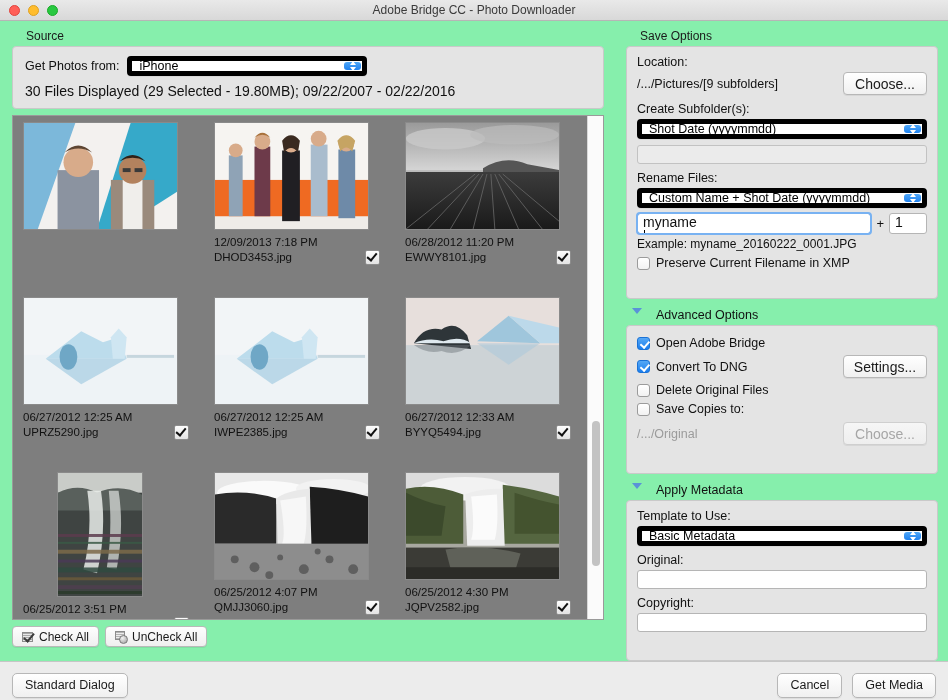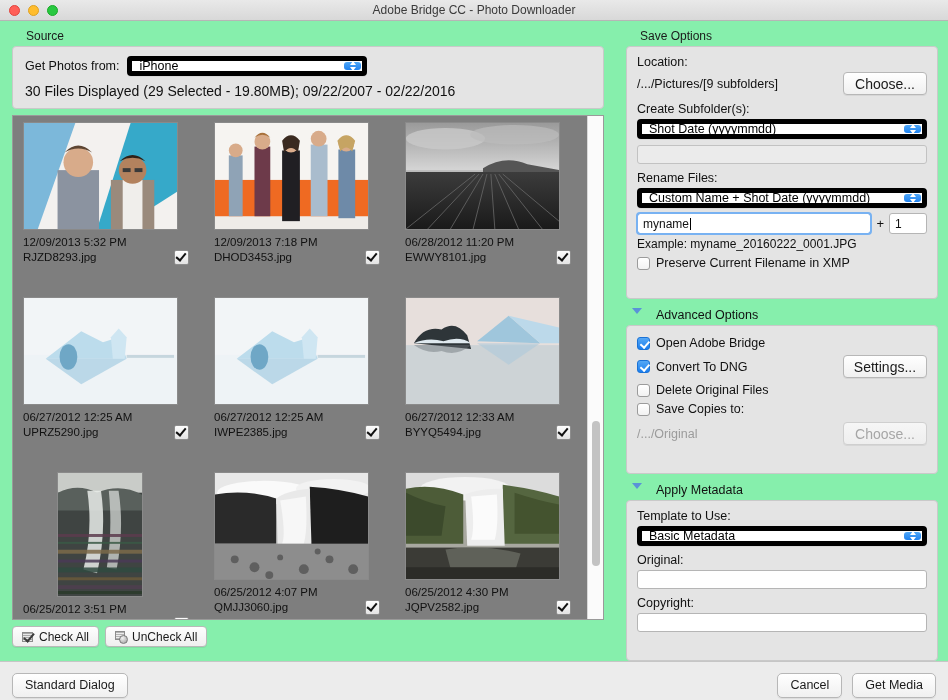--- a/index.html
+++ b/index.html
@@ -223,24 +223,24 @@
     height: 21px; min-width: 82px;
     display: inline-flex; align-items: center; justify-content: center;
     box-shadow: 0 1px 0 rgba(0,0,0,0.06);
   }
   .btn-choose.dim { color: #a6a6a6; background: linear-gradient(to bottom,#f6f6f6,#eee); border-color: #cfcfcf; }
   .txtinput {
     background: #fff;
     border: 1px solid #b5b5b5;
     border-radius: 3px;
     height: 19px;
-    font-size: 12px; color: #111;
+    font-size: 14px; color: #111;
     padding-left: 5px;
     box-sizing: border-box;
-    display: flex; align-items: center;
+    display: flex; align-items: flex-start; flex-direction: column;
   }
   .txtinput.empty-sub { background: #ebebeb; border-color: #c2c2c2; }
   .focus-ring {
     outline: 2px solid #78b2f2;
     outline-offset: -1px;
     border-color: #5b9bdd;
   }
   .caret {
     display: inline-block; width: 1px; height: 12px;
     background: #000; margin-left: 1px;
@@ -346,25 +346,20 @@
                   <rect x="34" y="48" width="42" height="60" fill="#8b93a0"></rect>
                   <circle cx="55" cy="40" r="15" fill="#d8ab8a"></circle>
                   <path d="M41 30 q14 -14 28 0 q-14 -8 -28 0z" fill="#5d4532"></path>
                   <rect x="88" y="58" width="44" height="50" fill="#9a8a7c"></rect>
                   <rect x="100" y="58" width="20" height="50" fill="#f0eeeb"></rect>
                   <circle cx="110" cy="48" r="14" fill="#b3825e"></circle>
                   <path d="M97 39 q13 -13 26 0 q-13 -7 -26 0z" fill="#2e2118"></path>
                   <rect x="100" y="46" width="8" height="4" fill="#3a3a3a"></rect>
                   <rect x="112" y="46" width="8" height="4" fill="#3a3a3a"></rect>
                 </svg>
-              </div>
-              <div class="thumb-meta">
-                <span>12/09/2013 5:32 PM</span>
-                <span class="fn">RJZD8293.jpg</span>
-                <span class="chk"></span>
               </div>
             </div>
 
             <div class="thumb-cell">
               <div class="thumb-img">
                 <svg width="100%" height="100%" viewBox="0 0 155 108" preserveAspectRatio="none">
                   <rect width="155" height="108" fill="#f6f4f1"></rect>
                   <rect y="58" width="155" height="50" fill="#ef6a22"></rect>
                   <rect y="95" width="155" height="13" fill="#efece8"></rect>
                   <rect x="14" y="33" width="14" height="62" fill="#8fa3b6"></rect>

